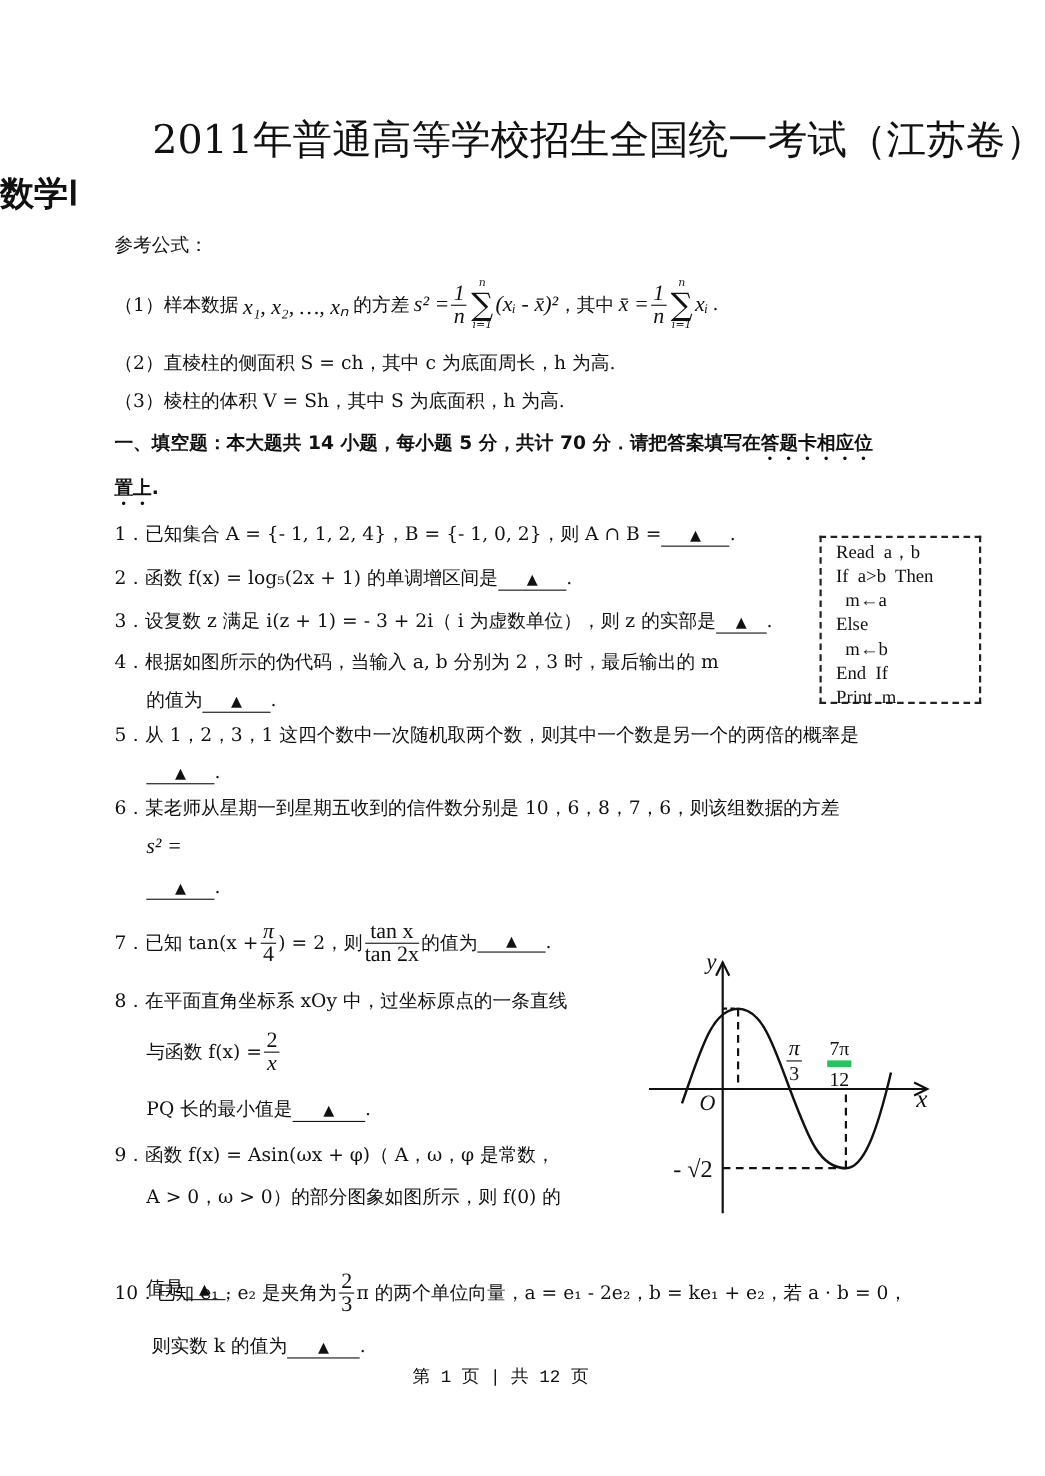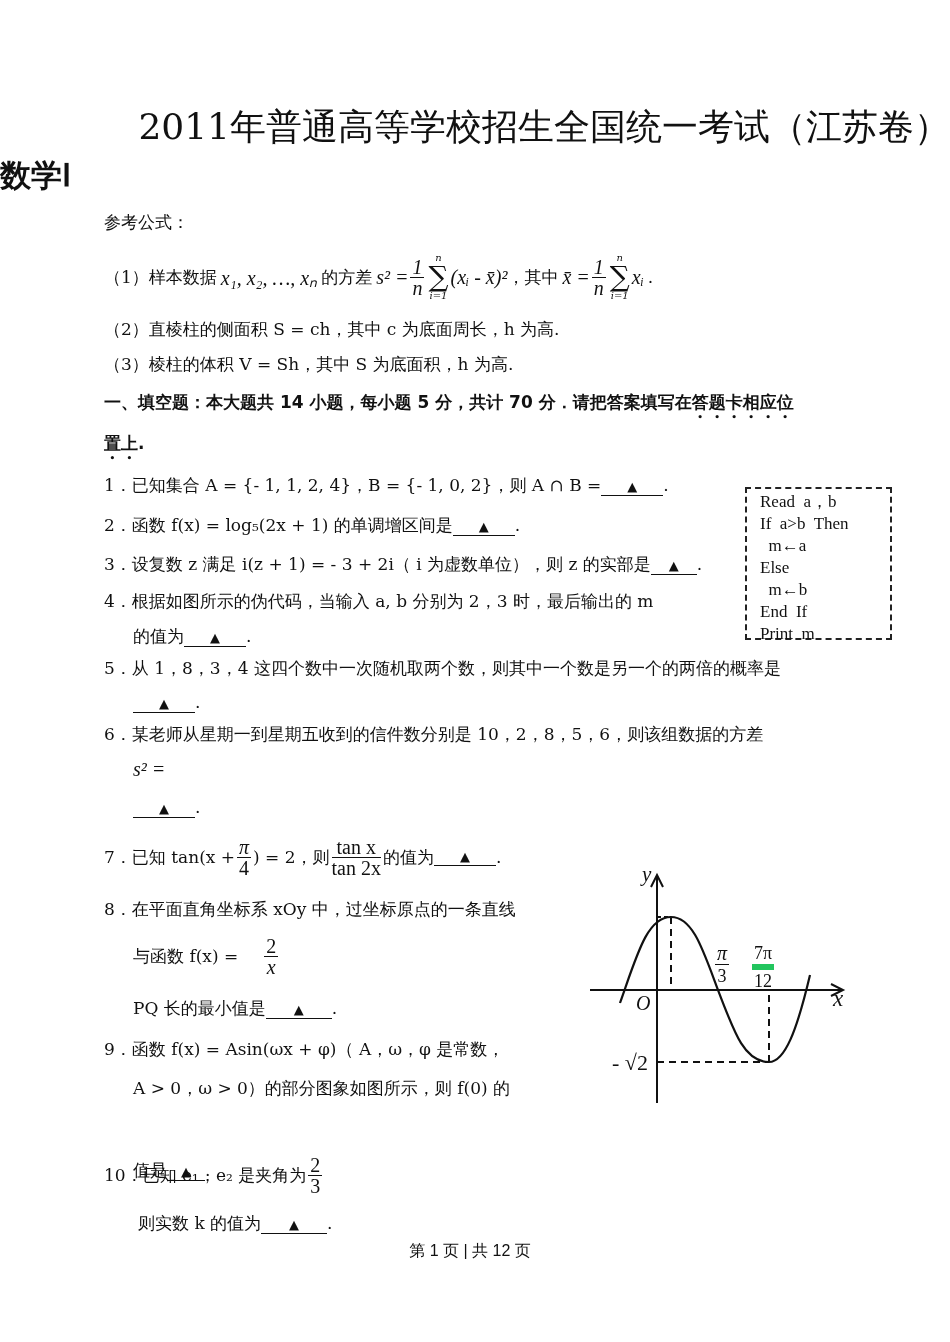--- a/index.html
+++ b/index.html
@@ -17,21 +17,21 @@
   .blank { display: inline-block; border-bottom: 1.5px solid #111; text-align: center; font-size: 13px; line-height: 16px; vertical-align: 0; }
   .frac { display: inline-block; vertical-align: middle; text-align: center; margin: 0 2px; }
   .frac .n { display: block; border-bottom: 1px solid #111; padding: 0 2px; line-height: 20px; }
   .frac .d { display: block; line-height: 20px; }
   .sigma { display: inline-block; vertical-align: middle; text-align: center; line-height: 12px; margin: 0 2px; }
   .sigma .s { font-size: 28px; line-height: 26px; display: block; }
   .sigma .lim { font-size: 10px; display: block; font-style: italic; }
   .codebox { left: 745px; top: 487px; width: 147px; height: 153px; border: 2px dashed #222; box-sizing: border-box;
              padding: 2px 0 0 13px; font-family: "Liberation Serif", serif; font-size: 17px; line-height: 22px; }
   .codebox div { white-space: pre; }
-  .footer { left: 0; width: 910px; text-align: center; top: 1241px; font-size: 16px; font-family: Liberation Sans, sans-serif; margin-left: 15px; }
+  .footer { left: 0; width: 910px; text-align: center; top: 1241px; font-size: 16px; font-family: Liberation Mono, monospace; }
 </style>
 </head>
 <body>
 
 <div class="abs title">2011年普通高等学校招生全国统一考试（江苏卷）</div>
 <div class="abs subtitle">数学Ⅰ</div>
 
 <div class="abs txt" style="left:104px; top:211px;">参考公式：</div>
 
 <div class="abs txt" style="left:104px; top:252px; height:50px; display:flex; align-items:center;">
@@ -97,28 +97,28 @@
   <div>Read  a，b</div>
   <div>If  a&gt;b  Then</div>
   <div>  m←a</div>
   <div>Else</div>
   <div>  m←b</div>
   <div>End  If</div>
   <div>Print  m</div>
 </div>
 
 <div class="abs txt" style="left:104px; top:657px;">
-  <span>5．</span><span>从 1，8，3，4 这四个数中一次随机取两个数，则其中一个数是另一个的两倍的概率是</span>
+  <span>5．</span><span>从 1，2，3，1 这四个数中一次随机取两个数，则其中一个数是另一个的两倍的概率是</span>
 </div>
 <div class="abs txt" style="left:133px; top:692px;">
   <span class="blank" style="width:62px;">▲</span><span>.</span>
 </div>
 
 <div class="abs txt" style="left:104px; top:723px;">
-  <span>6．</span><span>某老师从星期一到星期五收到的信件数分别是 10，2，8，5，6，则该组数据的方差</span>
+  <span>6．</span><span>某老师从星期一到星期五收到的信件数分别是 10，6，8，7，6，则该组数据的方差</span>
 </div>
 <div class="abs it" style="left:133px; top:758px;">s² =</div>
 <div class="abs txt" style="left:133px; top:797px;">
   <span class="blank" style="width:62px;">▲</span><span>.</span>
 </div>
 
 <div class="abs txt" style="left:104px; top:832px; height:50px; display:flex; align-items:center;">
   <span>7．</span>
   <span>已知 tan(x +</span>
   <span class="frac mth">
@@ -131,21 +131,21 @@
       <span class="d">tan 2x</span>
     </span>
   <span>的值为</span>
   <span class="blank" style="width:62px;">▲</span>
   <span>.</span>
 </div>
 
 <div class="abs txt" style="left:104px; top:898px;">
   <span>8．</span><span>在平面直角坐标系 xOy 中，过坐标原点的一条直线</span>
 </div>
-<div class="abs txt" style="left:133px; top:933px; height:46px; display:flex; align-items:center;gap:24px;">
+<div class="abs txt" style="left:133px; top:933px; height:46px; display:flex; align-items:center;">
   <span>与函数 f(x) =</span>
   <span class="frac mth">
       <span class="n">2</span>
       <span class="d it">x</span>
     </span>
 </div>
 <div class="abs txt" style="left:133px; top:997px;">
   <span>PQ 长的最小值是</span><span class="blank" style="width:66px;">▲</span><span>.</span>
 </div>
 
@@ -184,18 +184,19 @@
 </div>
 <div class="abs mth" style="left:612px; top:1050px; font-size:22px;">- √2</div>
 
 <div class="abs txt" style="left:104px; top:1150px; height:50px; display:flex; align-items:center;justify-content:flex-end;">
   <span>10．</span>
   <span>已知 e₁，e₂ 是夹角为</span>
   <span class="frac mth">
       <span class="n">2</span>
       <span class="d">3</span>
     </span>
+  <span>π 的两个单位向量，a = e₁ - 2e₂，b = ke₁ + e₂，若 a · b = 0，</span>
 </div>
 <div class="abs txt" style="left:138px; top:1212px;">
   <span>则实数 k 的值为</span><span class="blank" style="width:66px;">▲</span><span>.</span>
 </div>
 
 <div class="abs footer">第 1 页 | 共 12 页</div>
 
 </body></html>

